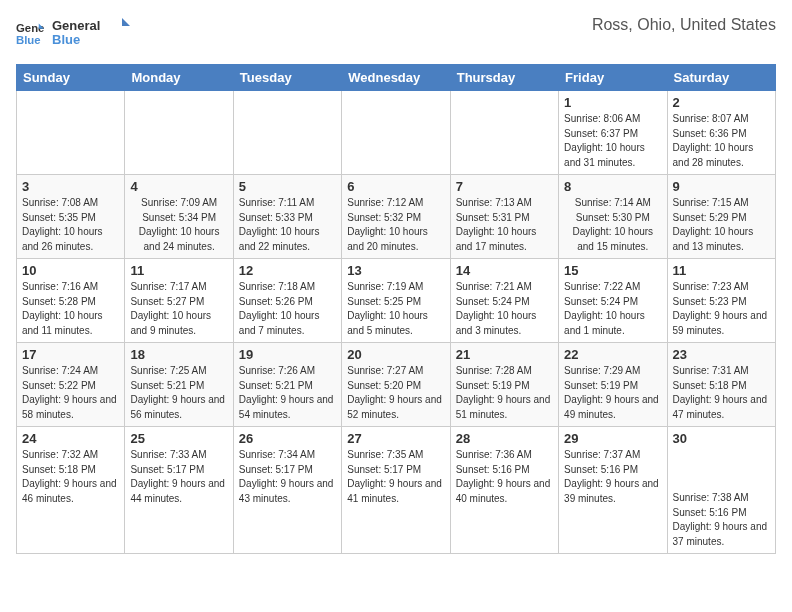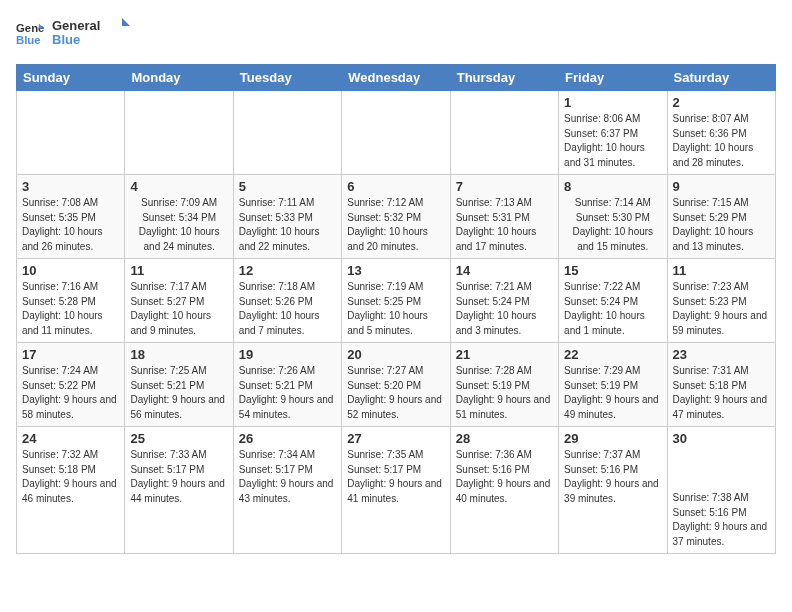--- a/index.html
+++ b/index.html
@@ -94,20 +94,21 @@
     </svg>
     <div style="display:flex;flex-direction:column;margin-left:4px;">
       <svg width="80" height="36" viewBox="0 0 80 36">
         <text x="0" y="14" font-size="13" font-weight="bold" fill="#333" font-family="Arial">General</text>
         <text x="0" y="28" font-size="13" font-weight="bold" fill="#4a90d9" font-family="Arial">Blue</text>
         <polygon points="70,2 78,10 70,10" fill="#4a7fc1"></polygon>
       </svg>
     </div>
   </div>
   <div class="title-block">
+    <div class="location">Ross, Ohio, United States</div>
   </div>
 </div>
 
 <table>
   <thead>
     <tr>
     <th>Sunday</th>
         <th>Monday</th>
         <th>Tuesday</th>
         <th>Wednesday</th>

